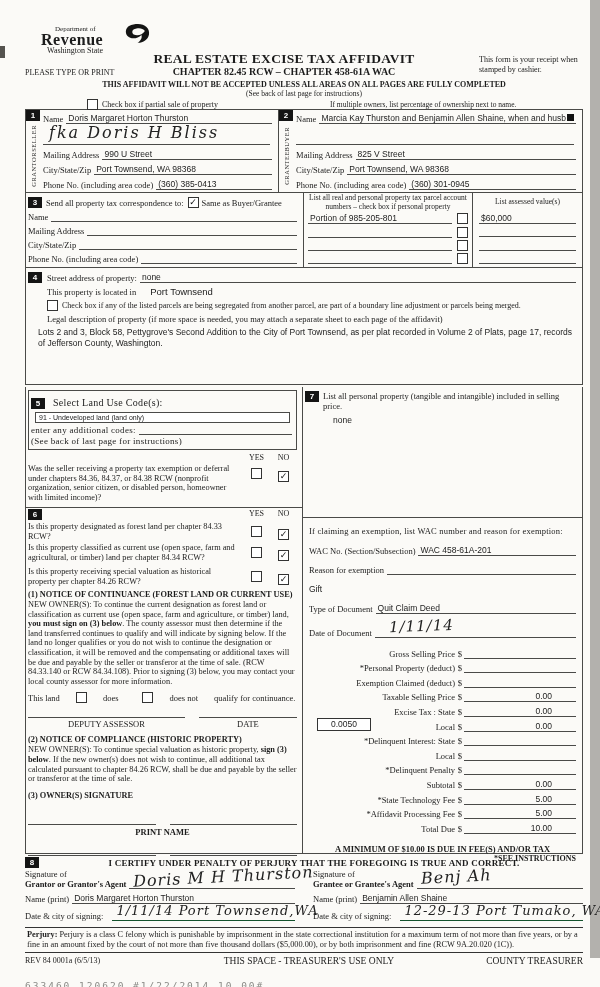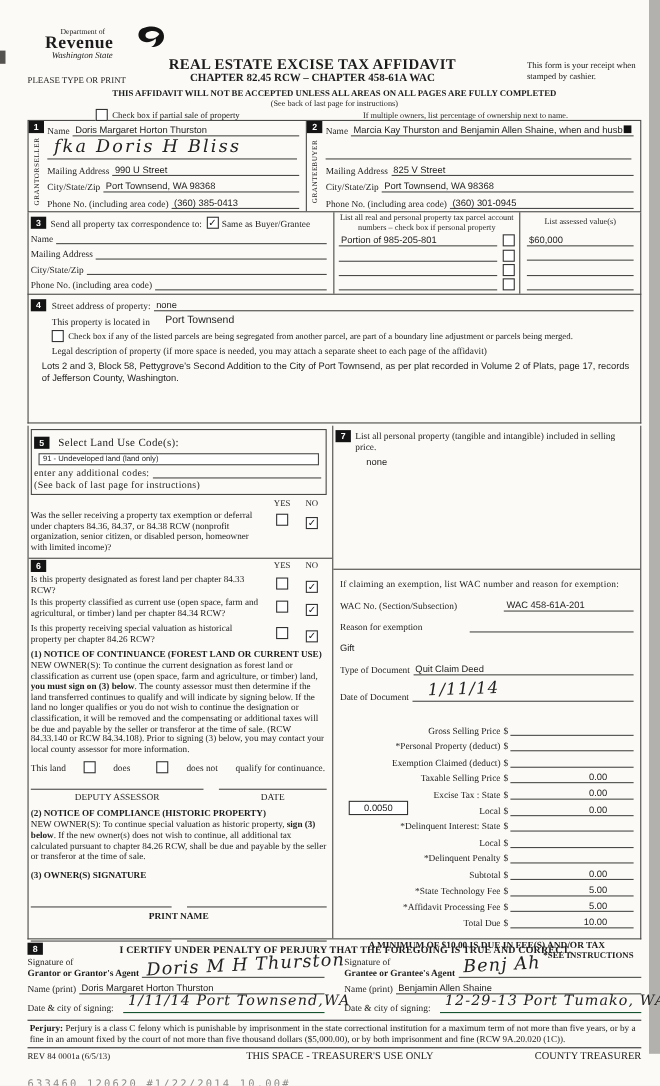--- a/index.html
+++ b/index.html
@@ -11,21 +11,21 @@
 
   .sans{font-family:"Liberation Sans",sans-serif;}
   .b{font-weight:bold;}
   .sm{font-size:8px;}
 
   
   .hdr{position:relative;height:84px;}
   .logo{position:absolute;left:16px;top:0;}
   .logo .l1{font-size:7px;margin-left:14px;}
   .logo .l2{font-size:16px;font-weight:bold;letter-spacing:.5px;line-height:13px;}
-  .logo .l3{font-size:8px;font-style:italic;margin-left:6px;}
+  .logo .l3{font-size:8px;margin-left:6px;}
   .swirl{position:absolute;left:96px;top:-2px;}
   .title{position:absolute;left:0;right:40px;top:26px;text-align:center;font-size:13.5px;font-weight:bold;letter-spacing:.3px;}
   .chapter{position:absolute;left:0;right:40px;top:41px;text-align:center;font-size:10px;font-weight:bold;}
   .ptp{position:absolute;left:0;top:43px;font-size:8px;}
   .receipt{position:absolute;right:0;top:30px;width:104px;font-size:8px;line-height:10px;}
   .warn{position:absolute;left:0;right:0;top:55px;text-align:center;font-size:8px;font-weight:bold;}
   .seeback{position:absolute;left:0;right:0;top:64px;text-align:center;font-size:7.5px;}
   .partial{position:absolute;left:62px;top:74px;font-size:8px;display:flex;align-items:center;gap:4px;}
   .multown{position:absolute;left:305px;top:75px;font-size:7.5px;}
 
@@ -95,21 +95,21 @@
   .depd{flex:1;border-top:1px solid #4a4a48;text-align:center;padding-top:1px;}
   .sigpair{display:flex;gap:14px;margin-top:16px;}
   .sigseg{flex:1;border-bottom:1px solid #4a4a48;height:8px;}
   .pn{font-size:8.5px;font-weight:bold;text-align:center;margin-top:2px;}
 
   
   .s7head{display:flex;gap:4px;border-bottom:1px solid #4a4a48;margin:0 -6px;padding:1px 6px 2px 2px;height:128px;box-sizing:border-box;}
   .s7txt{font-size:8.5px;line-height:10px;}
   .s7none{font-family:"Liberation Sans",sans-serif;font-size:8.5px;margin:4px 0 0 10px;}
   .exintro{font-size:8.5px;margin-top:8px;letter-spacing:.2px;}
-  .wacrow{display:flex;align-items:flex-end;font-size:8.5px;margin-top:9px;gap:40px;}
+  .wacrow{display:flex;align-items:flex-end;font-size:8.5px;margin-top:9px;}
   .gift{font-family:"Liberation Sans",sans-serif;font-size:8.5px;margin-top:9px;}
   .docrow{display:flex;align-items:flex-end;font-size:8.5px;margin-top:9px;}
   .hwdate{position:relative;height:14px;}
   .hwdate .hw{position:absolute;left:14px;top:-6px;font-size:15px;letter-spacing:1px;transform:rotate(-2deg);}
   .mrow{display:flex;align-items:flex-end;height:14.6px;font-size:8.5px;position:relative;}
   .mlabel{flex:0 0 146px;text-align:right;}
   .mdollar{width:7px;text-align:right;}
   .mline{flex:1;border-bottom:1px solid #4a4a48;margin-left:2px;text-align:right;font-family:"Liberation Sans",sans-serif;font-size:8.5px;padding-right:24px;}
   .ratebox{position:absolute;left:8px;top:1px;border:1.5px solid #333;padding:0 13px;height:11px;line-height:11px;
       font-family:"Liberation Sans",sans-serif;font-size:8.5px;background:#fff;}
@@ -402,21 +402,21 @@
           <span>Type of Document</span>
           <span class="line">Quit Claim Deed</span>
         </div>
         <div class="docrow">
           <span>Date of Document</span>
           <span class="line hwdate">
               <span class="hw">1/11/14</span>
             </span>
         </div>
 
-        <div style="margin-top:16px;">
+        <div style="margin-top:6px;">
           <div class="mrow">
               <span class="mlabel">Gross Selling Price</span>
               <span class="mdollar">$</span>
               <span class="mline"></span>
             </div>
           <div class="mrow">
               <span class="mlabel">*Personal Property (deduct)</span>
               <span class="mdollar">$</span>
               <span class="mline"></span>
             </div>

